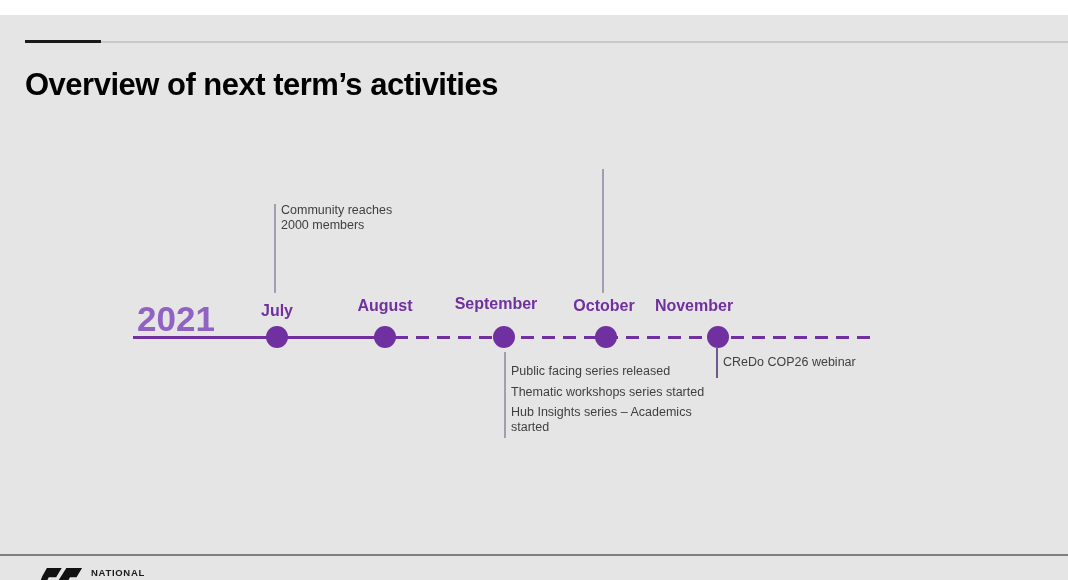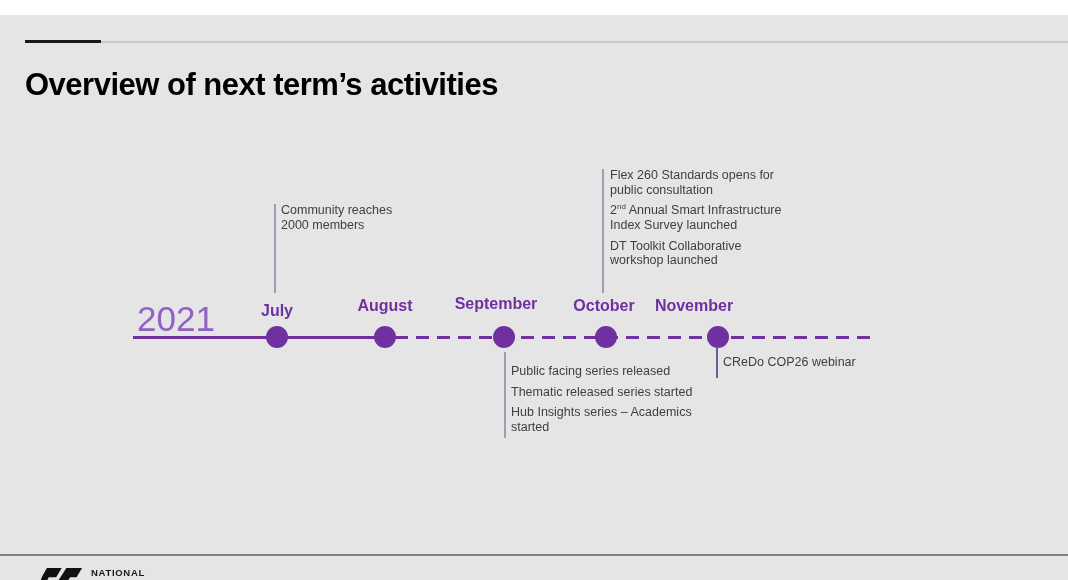--- a/index.html
+++ b/index.html
@@ -26,21 +26,21 @@
   
   .title {
     position: absolute; left: 25px; top: 31px;
     font-size: 31px; font-weight: 700; color: #000000;
     letter-spacing: -0.5px; white-space: nowrap;
   }
 
   
   .year {
     position: absolute; left: 137px; top: 284px;
-    font-size: 35px; font-weight: 400; color: #8f62c4; text-align: center;
+    font-size: 35px; font-weight: 700; color: #8f62c4; text-align: center;
   }
 
   
   .tl-solid {
     position: absolute; left: 133px; top: 321px;
     width: 262px; height: 3px; background: #7030a0;
   }
   .tl-dashed {
     position: absolute; left: 395px; top: 321px;
     width: 477px; height: 3px;
@@ -132,29 +132,24 @@
 
   <div class="connector conn-july"></div>
   <div class="connector conn-october"></div>
   <div class="connector conn-september"></div>
   <div class="connector conn-november"></div>
 
   <div class="events ev-july">
     <p>Community reaches 2000 members</p>
   </div>
 
-  <div class="events ev-october">
-    <p>Flex 260 Standards opens for public consultation</p>
-    <p><span>2</span><sup>nd</sup><span> Annual Smart Infrastructure Index Survey launched</span></p>
-    <p>DT Toolkit Collaborative workshop launched</p>
-  </div>
 
   <div class="events ev-september">
     <p>Public facing series released</p>
-    <p>Thematic released series started</p>
+    <p>Thematic workshops series started</p>
     <p>Hub Insights series – Academics started</p>
   </div>
 
   <div class="events ev-november">
     <p>CReDo COP26 webinar</p>
   </div>
 
   <div class="bottom-rule"></div>
   <div class="logo">
     <svg class="logo-mark" viewBox="0 0 54 30" xmlns="http://www.w3.org/2000/svg">

